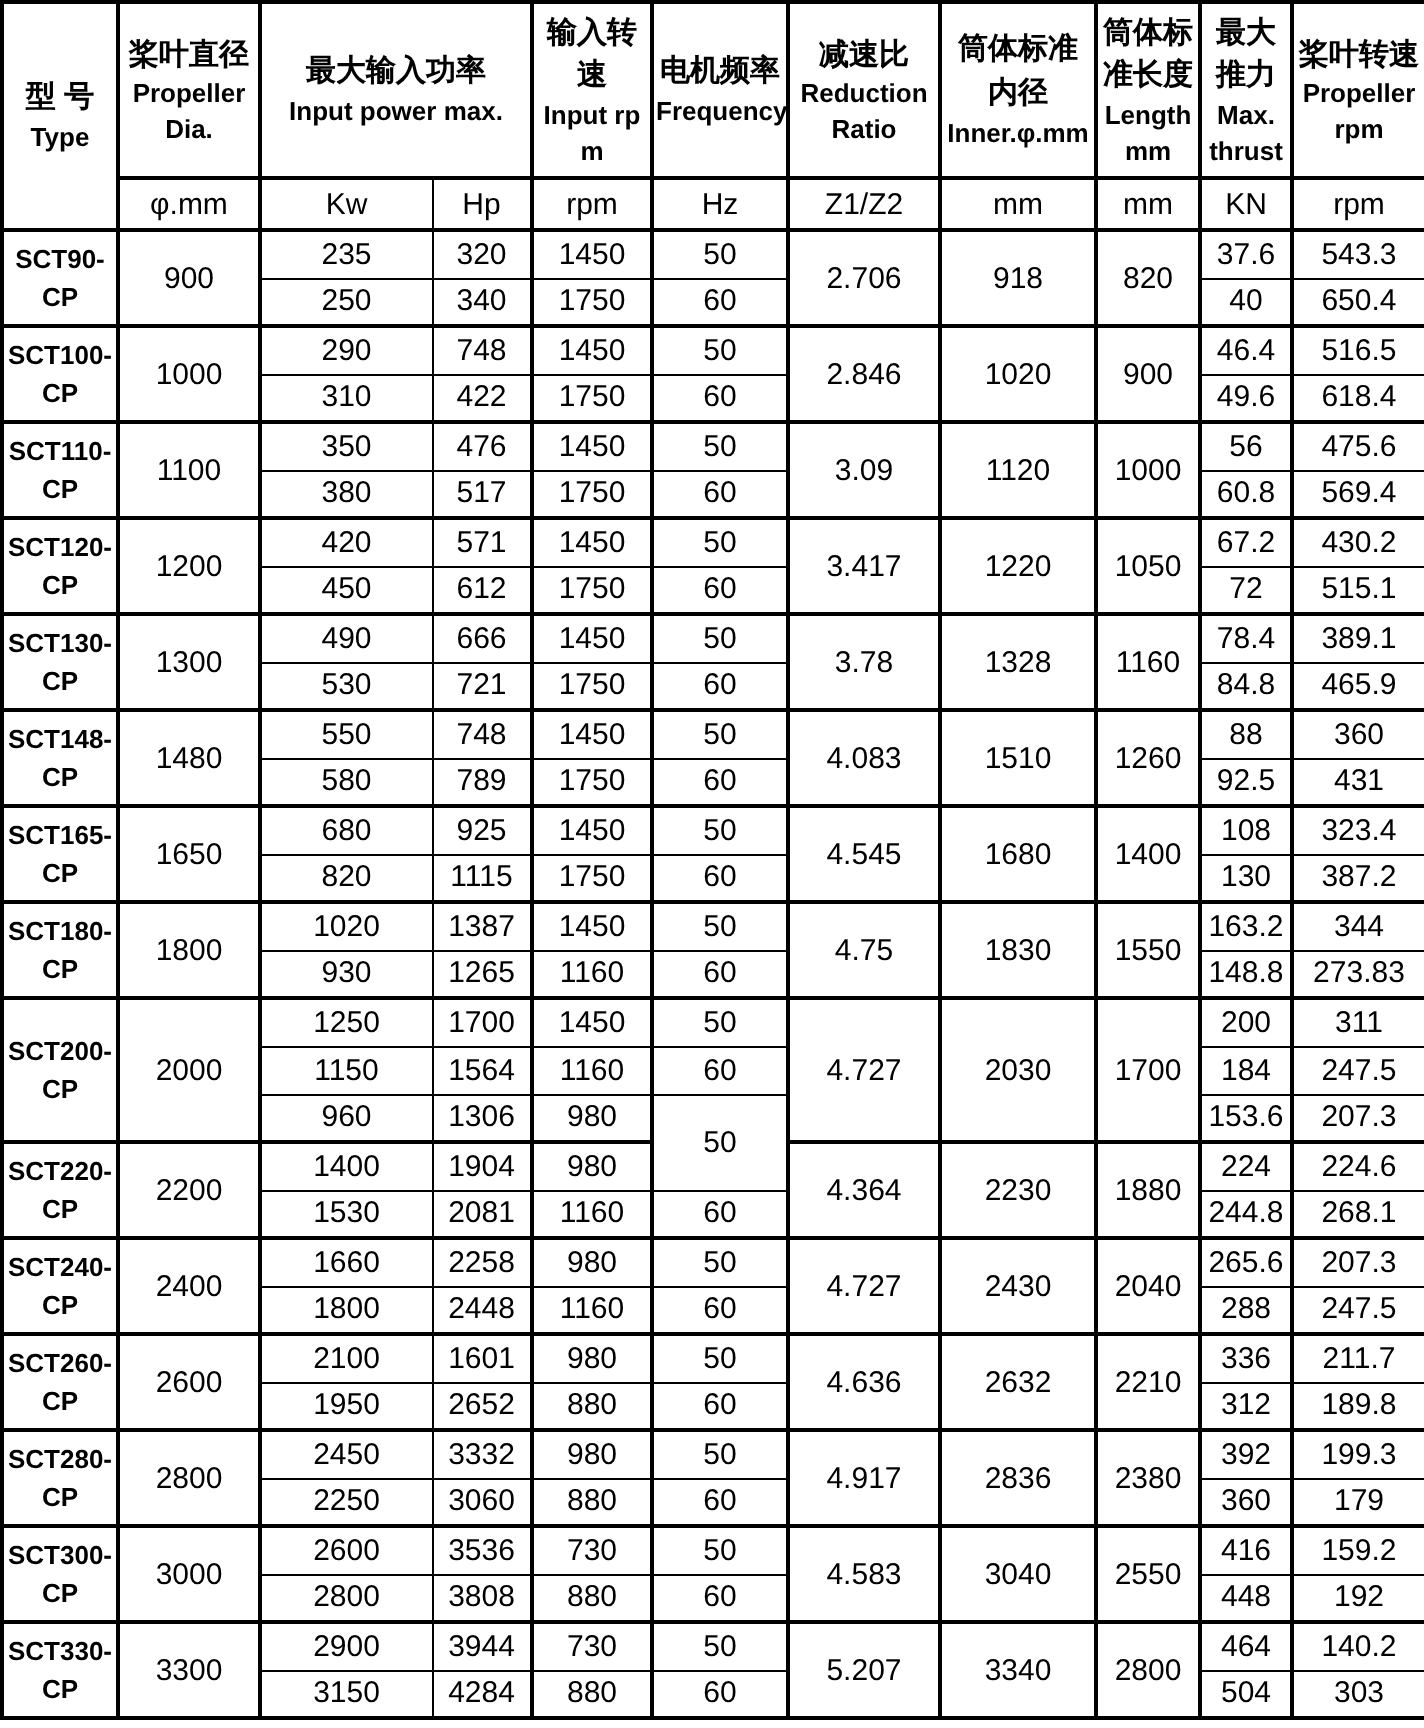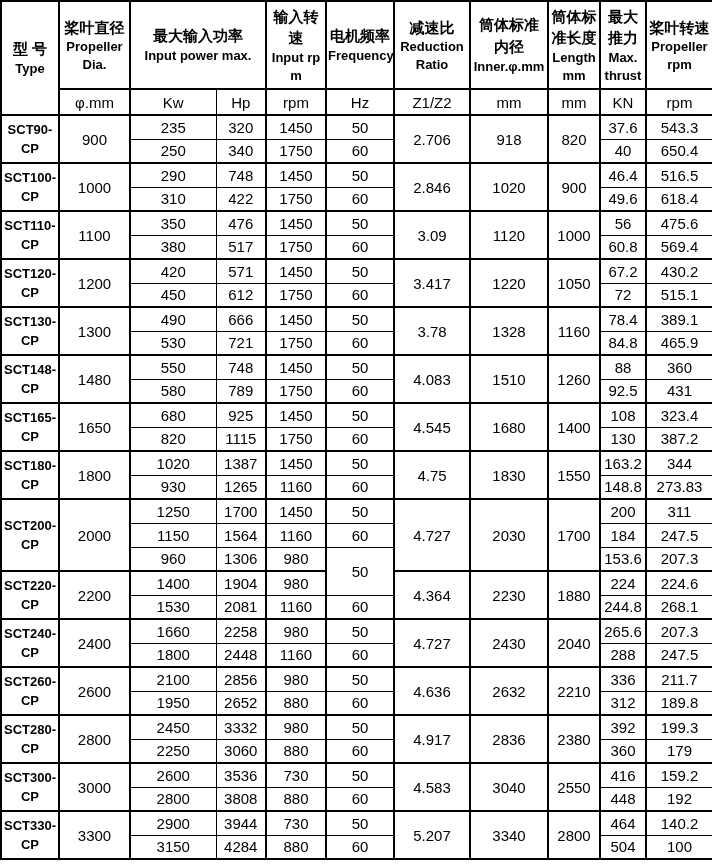--- a/index.html
+++ b/index.html
@@ -328,21 +328,21 @@
         <td class="num">2448</td>
         <td class="bl2 num">1160</td>
         <td class="bl2 num">60</td>
         <td class="bl2 num">288</td>
         <td class="bl2 num">247.5</td>
       </tr>
       <tr class="model-start">
         <th rowspan="2" class="type-cell">SCT260-CP</th>
         <td rowspan="2" class="bl2 num">2600</td>
         <td class="bl2 num">2100</td>
-        <td class="num">2856</td>
+        <td class="num">1601</td>
         <td class="bl2 num">980</td>
         <td class="bl2 num">50</td>
         <td rowspan="2" class="bl2 num">4.636</td>
         <td rowspan="2" class="bl2 num">2632</td>
         <td rowspan="2" class="bl2 num">2210</td>
         <td class="bl2 num">336</td>
         <td class="bl2 num">211.7</td>
       </tr>
       <tr>
         <td class="bl2 num">1950</td>
@@ -406,16 +406,16 @@
         <td rowspan="2" class="bl2 num">2800</td>
         <td class="bl2 num">464</td>
         <td class="bl2 num">140.2</td>
       </tr>
       <tr>
         <td class="bl2 num">3150</td>
         <td class="num">4284</td>
         <td class="bl2 num">880</td>
         <td class="bl2 num">60</td>
         <td class="bl2 num">504</td>
-        <td class="bl2 num">100</td>
+        <td class="bl2 num">303</td>
       </tr>
     </tbody>
 </table>
 
 </body></html>

